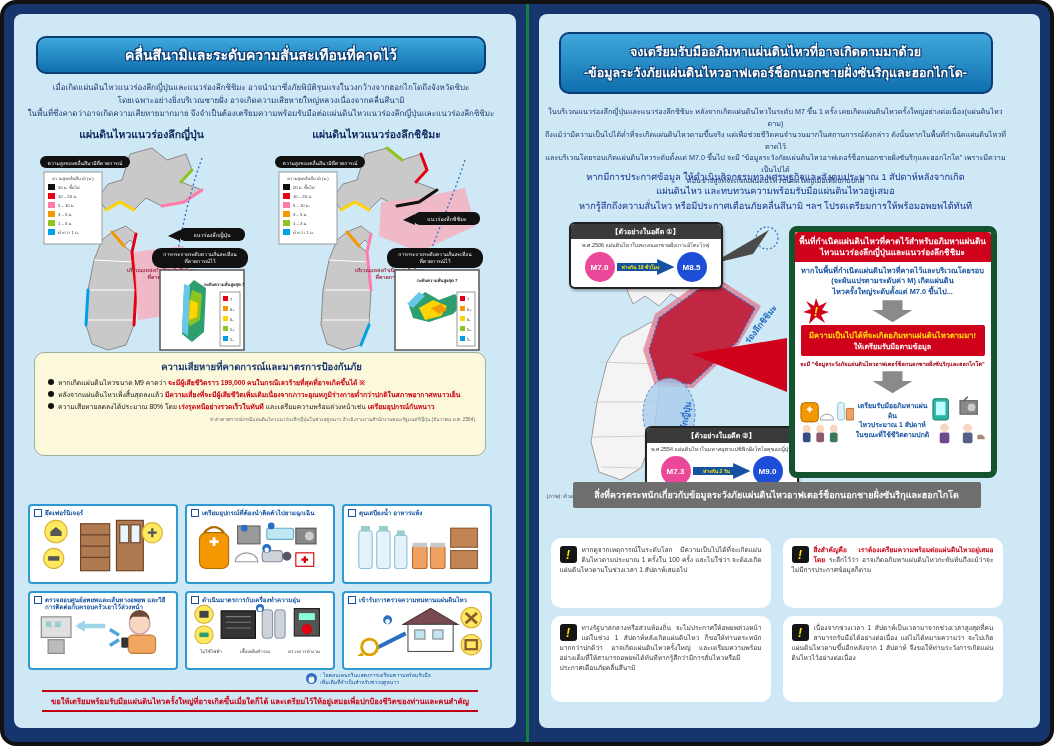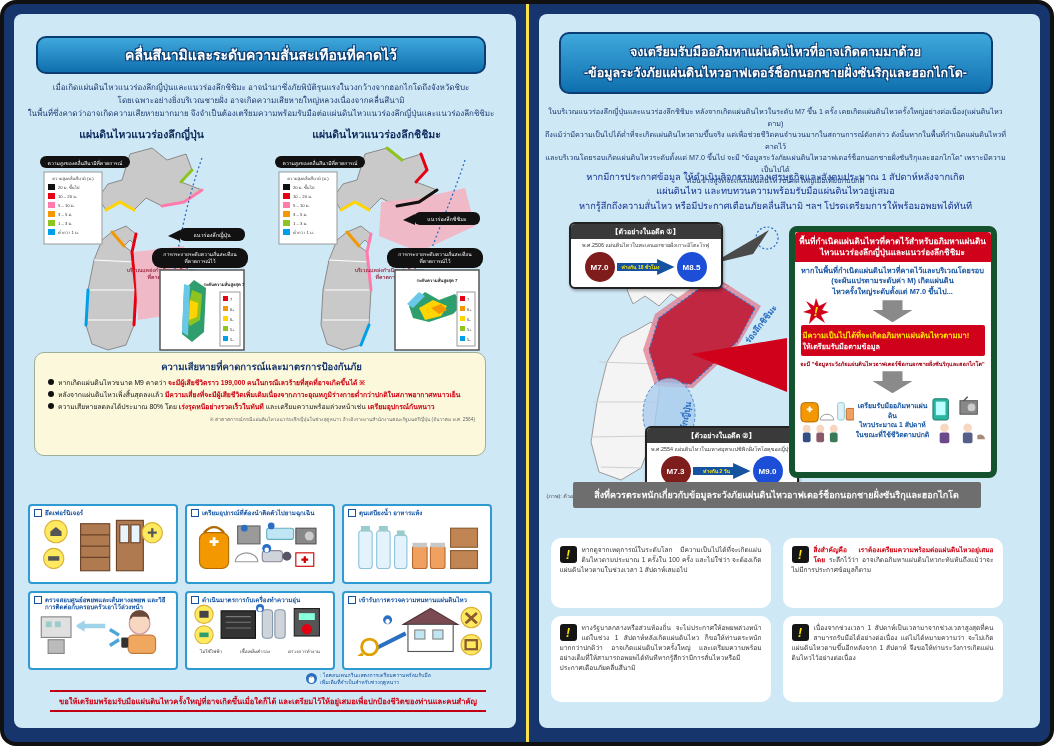--- a/index.html
+++ b/index.html
@@ -1,18 +1,18 @@
 <!DOCTYPE html>
 <html><head>
 <meta charset="utf-8">
 <style>
   html,body{margin:0;padding:0;background:#ffffff;font-family:"Liberation Sans",sans-serif;}
   .poster{position:relative;width:1054px;height:746px;background:#16356d;border:4px solid #111;border-radius:16px;box-sizing:border-box;display:flex;overflow:hidden;}
   .page{position:relative;flex:1;box-sizing:border-box;}
-  .page-left{border-right:3px solid #fde047;}
+  .page-left{border-right:3px solid #15803d;}
   .content{position:absolute;left:10px;top:10px;right:10px;bottom:14px;background:#cfe8f6;border-radius:8px;}
   .abs{position:absolute;box-sizing:border-box;}
   .titlebar{background:linear-gradient(#3fa8dc,#0f6fae);border:2px solid #0b3d73;border-radius:10px;color:#fff;font-weight:bold;text-align:center;display:flex;flex-direction:column;justify-content:center;text-shadow:1px 1px 0 #0b3d73,-1px 1px 0 #0b3d73,1px -1px 0 #0b3d73,-1px -1px 0 #0b3d73;}
   .intro{font-size:8px;line-height:1.6;text-align:center;color:#16356d;}
   .map-heading{font-size:10.5px;font-weight:bold;color:#0d2a5c;text-align:center;}
   .yellowbox{background:#fbf8dc;border:1.5px solid #9fae9a;border-radius:10px;padding:5px 10px;}
   .yellowbox h3{margin:1px 0 4px 0;font-size:9.5px;text-align:center;color:#16356d;}
   .bullet{display:flex;align-items:flex-start;margin:3px 0;font-size:6.8px;line-height:1.35;color:#111;}
   .dot{flex:0 0 auto;width:6px;height:6px;border-radius:50%;background:#111;margin:1px 4px 0 0;}
   .red{color:#cc0011;font-weight:bold;}
@@ -22,27 +22,27 @@
   .cbx{flex:0 0 auto;width:6px;height:6px;border:1.3px solid #1553a0;margin:0 3px 0 0;background:#fff;}
   .p-captions{display:flex;justify-content:space-around;font-size:4.6px;color:#333;}
   .redrule{border-top:2px solid #c00012;border-bottom:2px solid #c00012;text-align:center;font-size:7.6px;font-weight:bold;color:#cc0011;padding:3px 0;}
   .penguin-note{display:flex;gap:3px;font-size:5.2px;color:#1553a0;line-height:1.4;}
   .bluebold{font-size:9.2px;font-weight:normal;color:#10308f;text-align:center;line-height:1.55;}
   .exbox{background:#fff;border:2px solid #222;border-radius:6px;overflow:hidden;box-shadow:1px 2px 3px rgba(0,0,0,.3);}
   .exbox .hd{background:#3a3a3a;color:#fff;font-size:7px;font-weight:bold;text-align:center;padding:2px 0;}
   .exbox .desc{font-size:5.4px;color:#333;text-align:center;padding:2px 2px 0 2px;}
   .exrow{display:flex;align-items:center;justify-content:center;gap:2px;padding:3px 2px 5px 2px;}
   .mcirc{width:30px;height:30px;border-radius:50%;color:#fff;font-size:8px;font-weight:bold;display:flex;align-items:center;justify-content:center;flex:0 0 auto;}
-  .mblue{background:#7f1d1d;} .mred{background:#1d4ed8;}
+  .mblue{background:#ec4899;} .mred{background:#1d4ed8;}
   .exarrow{width:58px;height:16px;background:#1553a0;clip-path:polygon(0 25%,70% 25%,70% 0,100% 50%,70% 100%,70% 75%,0 75%);display:flex;align-items:center;justify-content:center;color:#ffe600;font-size:5px;font-weight:bold;padding-right:10px;box-sizing:border-box;}
   .infobox{background:#fff;border:6px solid #14532d;border-radius:8px;overflow:visible;}
   .infobox .hd{background:#d0021b;color:#fff;font-size:8.2px;font-weight:bold;text-align:center;line-height:1.35;padding:4px 2px;border-radius:4px 4px 0 0;}
   .infobox .cond{font-size:7.4px;font-weight:bold;color:#1553a0;text-align:center;line-height:1.4;margin-top:4px;}
   .garrow{width:40px;height:22px;background:#8a8a8a;clip-path:polygon(25% 0,75% 0,75% 45%,100% 45%,50% 100%,0 45%,25% 45%);margin:3px auto;}
-  .band{background:#d0021b;margin:0 6px;padding:4px 2px;text-align:left;font-weight:bold;border-radius:2px;}
+  .band{background:#d0021b;margin:0 6px;padding:4px 2px;text-align:center;font-weight:bold;border-radius:2px;}
   .band .l1{color:#ffe600;font-size:7.6px;}
   .band .l2{color:#fff;font-size:7.2px;}
   .announce{font-size:5.6px;font-weight:bold;color:#a00012;text-align:center;margin-top:4px;padding:0 4px;}
   .prep-row{display:flex;align-items:center;justify-content:space-between;padding:0 4px;}
   .prep-txt{font-size:6.8px;font-weight:bold;color:#1553a0;text-align:center;line-height:1.4;}
   .caption{font-size:5.4px;color:#444;}
   .graybar{background:#6e6e6e;color:#fff;font-weight:bold;font-size:9px;text-align:center;display:flex;align-items:center;justify-content:center;border-radius:2px;}
   .card{background:#fff;border-radius:10px;padding:7px 9px;font-size:6.6px;color:#333;line-height:1.5;text-align:justify;}
   .alert{float:left;width:17px;height:17px;background:#151515;border-radius:3px;color:#ffe600;font-weight:bold;font-style:italic;font-size:12px;display:flex;align-items:center;justify-content:center;margin:1px 5px 1px 0;}
   .spark{position:absolute;width:26px;height:26px;}
@@ -349,21 +349,21 @@
             <circle cx="5" cy="5" r="5" fill="#2b6fc2"></circle>
             <ellipse cx="5" cy="6.2" rx="2.6" ry="3" fill="#fff"></ellipse>
             <polygon points="4,3.4 6,3.4 5,4.6" fill="#f39800"></polygon>
           </svg>
         <div>
           <div>: ไอคอนเพนกวินแสดงการเตรียมความพร้อมรับมือ</div>
           <div>เพิ่มเติมที่จำเป็นสำหรับช่วงฤดูหนาว</div>
         </div>
       </div>
 
-      <div class="abs redrule" style="left:36px;top:676px;width:436px;">ขอให้เตรียมพร้อมรับมือแผ่นดินไหวครั้งใหญ่ที่อาจเกิดขึ้นเมื่อใดก็ได้ และเตรียมไว้ให้อยู่เสมอเพื่อปกป้องชีวิตของท่านและคนสำคัญ</div>
+      <div class="abs redrule" style="left:28px;top:676px;width:436px;">ขอให้เตรียมพร้อมรับมือแผ่นดินไหวครั้งใหญ่ที่อาจเกิดขึ้นเมื่อใดก็ได้ และเตรียมไว้ให้อยู่เสมอเพื่อปกป้องชีวิตของท่านและคนสำคัญ</div>
 
     </div>
   </div>
 
   <div class="page page-right">
     <div class="content">
 
       <div class="abs titlebar" style="left:20px;top:18px;width:434px;height:62px;font-size:12.5px;line-height:1.7;">
         <span>จงเตรียมรับมืออภิมหาแผ่นดินไหวที่อาจเกิดตามมาด้วย</span>
         <span>-ข้อมูลระวังภัยแผ่นดินไหวอาฟเตอร์ช็อกนอกชายฝั่งซันริกุและฮอกไกโด-</span>

